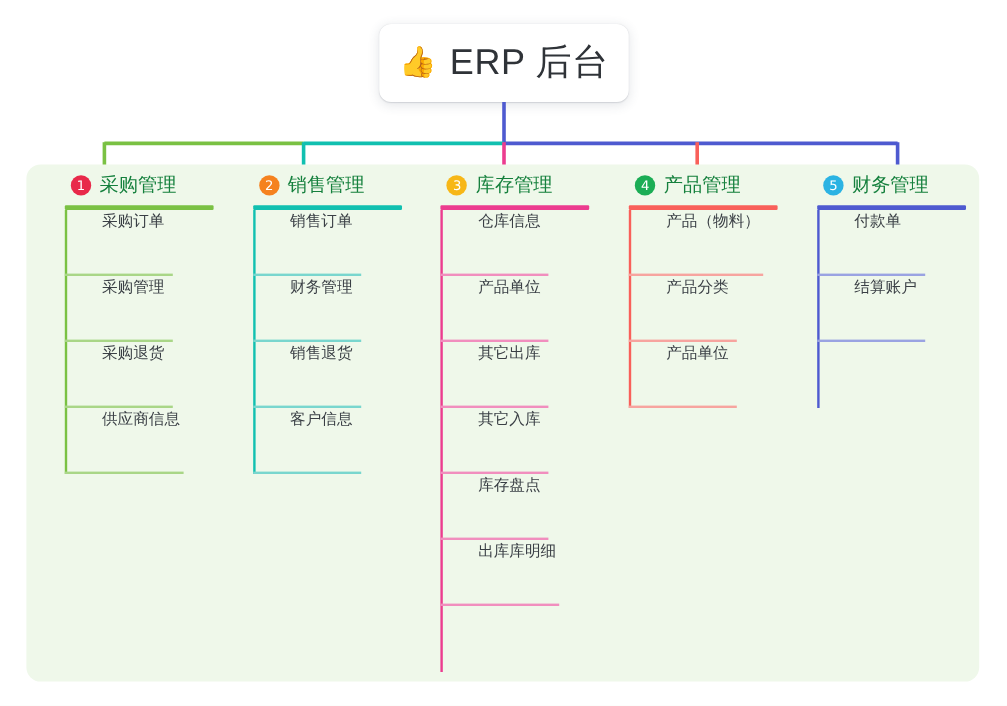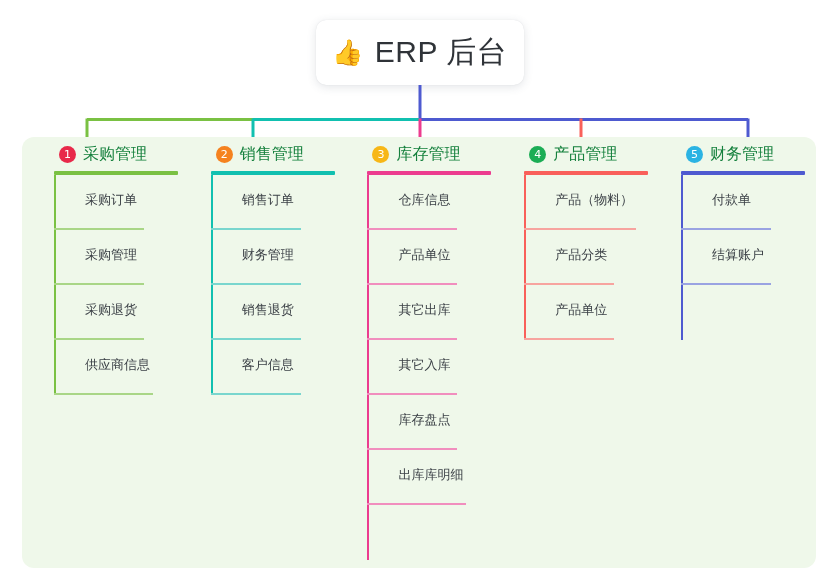--- a/index.html
+++ b/index.html
@@ -132,21 +132,21 @@
     position: absolute;
     left: 0px;
     top: 0;
     width: 2px;
   }
   .item {
     position: relative;
     height: 55px;
     box-sizing: border-box;
     display: flex;
-    align-items: center;
+    align-items: flex-start;
     justify-content: flex-start;
   }
   .item-label {
     font-size: 13px;
     color: #3a3f45;
     white-space: nowrap;
     padding-left: 31px;
     padding-bottom: 6px;
   }
   .item-underline {

